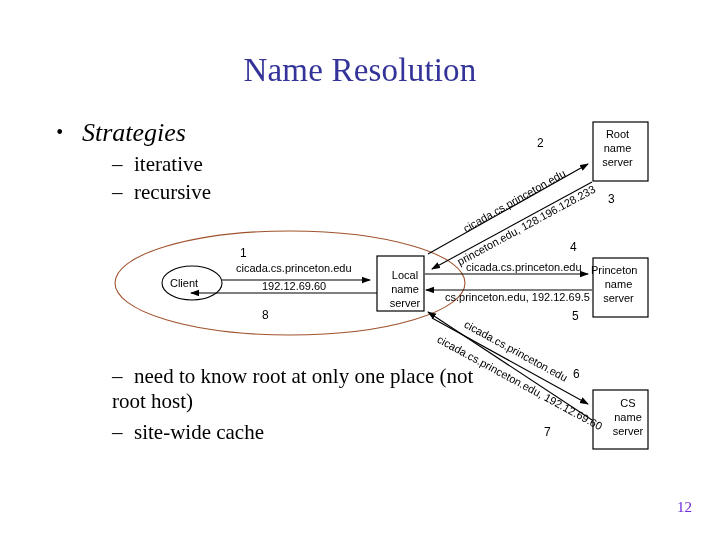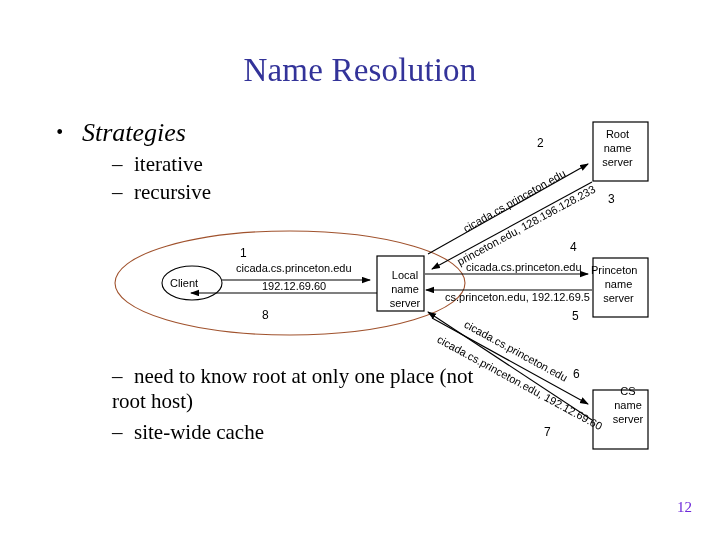--- a/index.html
+++ b/index.html
@@ -132,21 +132,21 @@
     <span>name</span><br>
     <span>server</span>
   </div>
 
   <div class="boxlabel" style="left:591px;top:263px;width:60px;text-align:left;">
     <span>Princeton</span><br>
     <span style="display:inline-block;width:55px;text-align:center;">name</span><br>
     <span style="display:inline-block;width:55px;text-align:center;">server</span>
   </div>
 
-  <div class="boxlabel" style="left:593px;top:384px;width:70px;">
+  <div class="boxlabel" style="left:593px;top:396px;width:70px;">
     <span>CS</span><br>
     <span>name</span><br>
     <span>server</span>
   </div>
 
   <div class="dnum" style="left:240px;top:246px;">1</div>
   <div class="dtxt" style="left:236px;top:262px;">cicada.cs.princeton.edu</div>
 
   <div class="dtxt" style="left:262px;top:280px;">192.12.69.60</div>
   <div class="dnum" style="left:262px;top:308px;">8</div>

